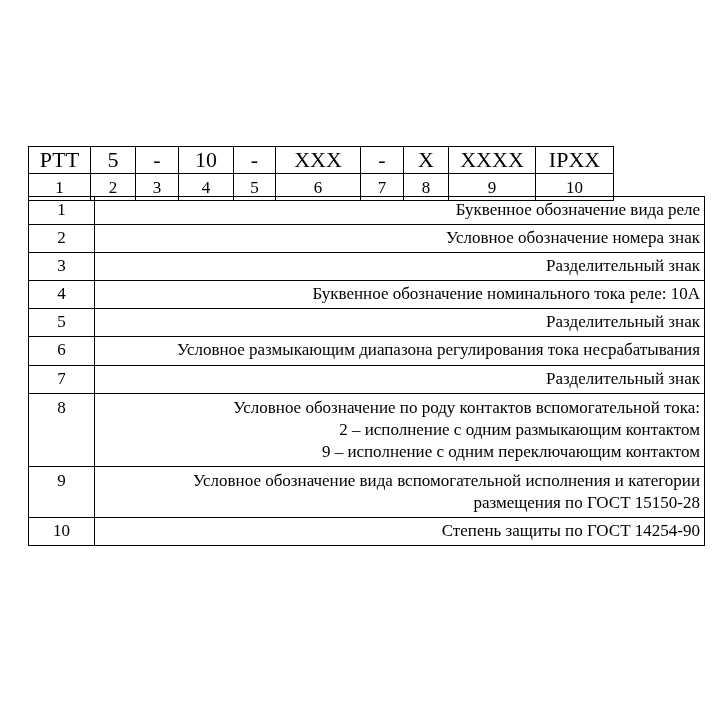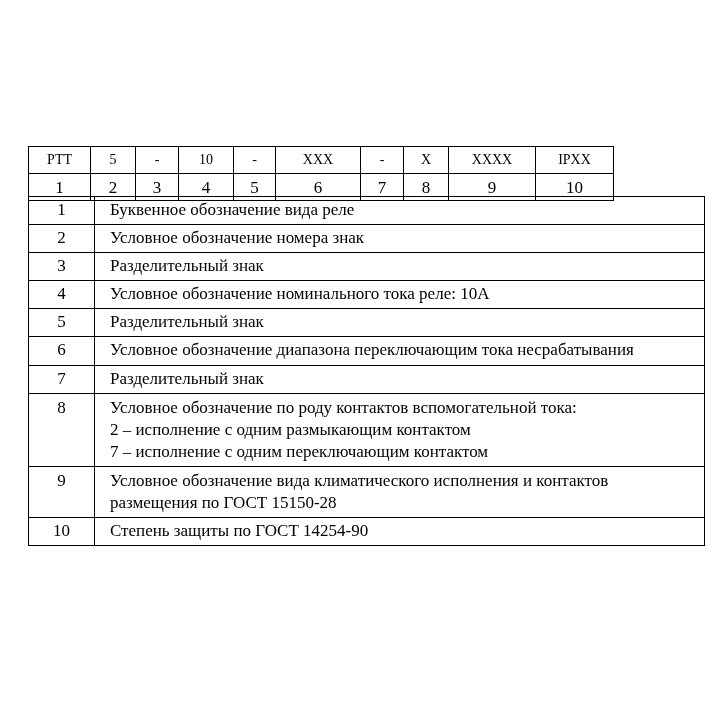--- a/index.html
+++ b/index.html
@@ -32,21 +32,21 @@
   .code-table td {
     border: 1px solid #000000;
     text-align: center;
     vertical-align: middle;
     font-size: 17px;
     line-height: 1.0;
     height: 24px;
     padding: 1px 2px;
     white-space: nowrap;
   }
-  .code-table tr.code-row td { font-size: 14px; }
+  .code-table tr.code-row td { font-size: 22px; }
   .code-table tr.index-row td { font-size: 17px; }
 
   
   .c1  { width: 57px; }
   .c2  { width: 40px; }
   .c3  { width: 38px; }
   .c4  { width: 50px; }
   .c5  { width: 37px; }
   .c6  { width: 80px; margin-top: 29px; }
   .c7  { width: 38px; }
@@ -72,23 +72,23 @@
   .legend-table td.num {
     width: 57px;
     text-align: center;
     vertical-align: middle;
   }
   .legend-table td.num.top {
     vertical-align: top;
     padding-top: 3px;
   }
   .legend-table td.desc {
-    text-align: left;
+    text-align: right;
     vertical-align: middle;
-    padding-left: 15px;
+    padding-left: 3px;
   }
   .legend-table td.desc.multi {
     vertical-align: top;
     padding-top: 3px;
   }
   .legend-table .line { display: block; }
 </style>
 </head>
 <body>
 
@@ -139,53 +139,53 @@
       </tr>
       <tr>
         <td class="num">3</td>
         <td class="desc">
           <span class="line">Разделительный знак</span>
         </td>
       </tr>
       <tr>
         <td class="num">4</td>
         <td class="desc">
-          <span class="line">Условное обозначение номинального тока реле: 10А</span>
+          <span class="line">Буквенное обозначение номинального тока реле: 10А</span>
         </td>
       </tr>
       <tr>
         <td class="num">5</td>
         <td class="desc">
           <span class="line">Разделительный знак</span>
         </td>
       </tr>
       <tr>
         <td class="num">6</td>
         <td class="desc">
-          <span class="line">Условное обозначение диапазона переключающим тока несрабатывания</span>
+          <span class="line">Условное размыкающим диапазона регулирования тока несрабатывания</span>
         </td>
       </tr>
       <tr>
         <td class="num">7</td>
         <td class="desc">
           <span class="line">Разделительный знак</span>
         </td>
       </tr>
       <tr>
         <td class="num top">8</td>
         <td class="desc multi">
           <span class="line">Условное обозначение по роду контактов вспомогательной тока:</span>
           <span class="line">2 – исполнение с одним размыкающим контактом</span>
-          <span class="line">7 – исполнение с одним переключающим контактом</span>
+          <span class="line">9 – исполнение с одним переключающим контактом</span>
         </td>
       </tr>
       <tr>
         <td class="num top">9</td>
         <td class="desc multi">
-          <span class="line">Условное обозначение вида климатического исполнения и контактов</span>
+          <span class="line">Условное обозначение вида вспомогательной исполнения и категории</span>
           <span class="line">размещения по ГОСТ 15150-28</span>
         </td>
       </tr>
       <tr>
         <td class="num">10</td>
         <td class="desc">
           <span class="line">Степень защиты по ГОСТ 14254-90</span>
         </td>
       </tr>
     </tbody>

